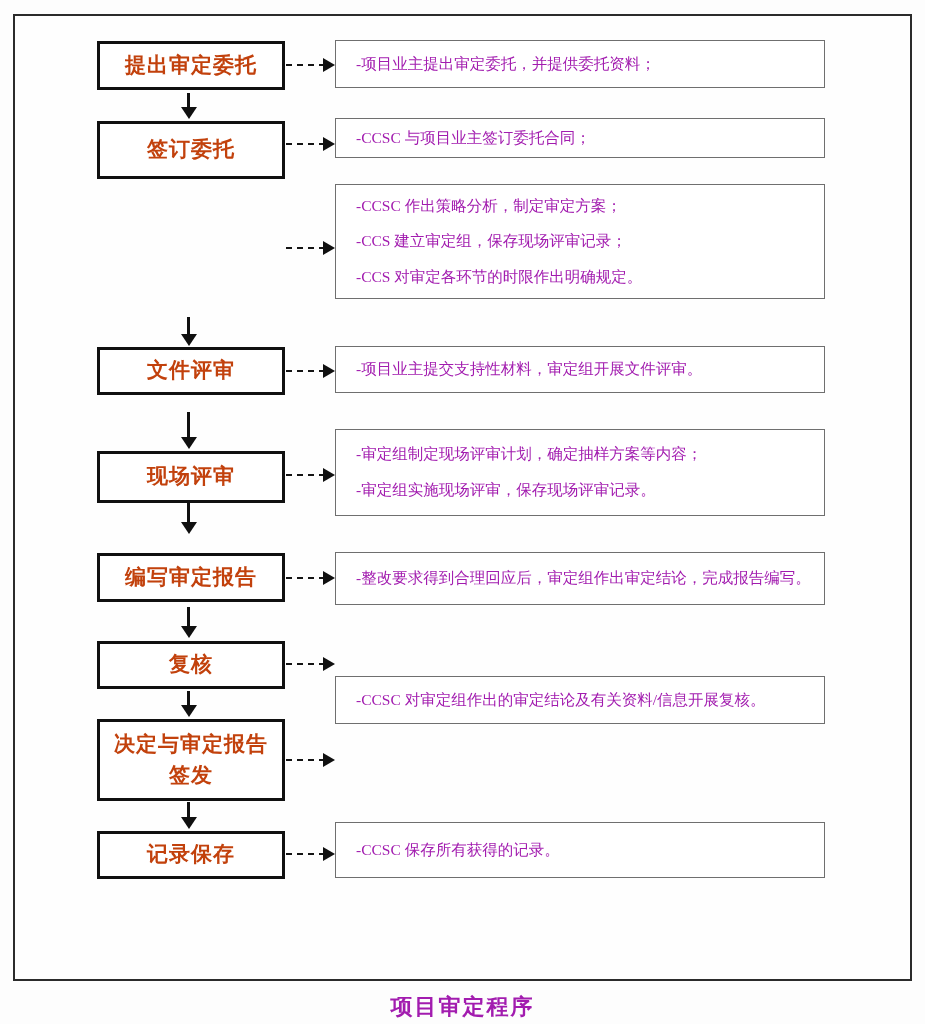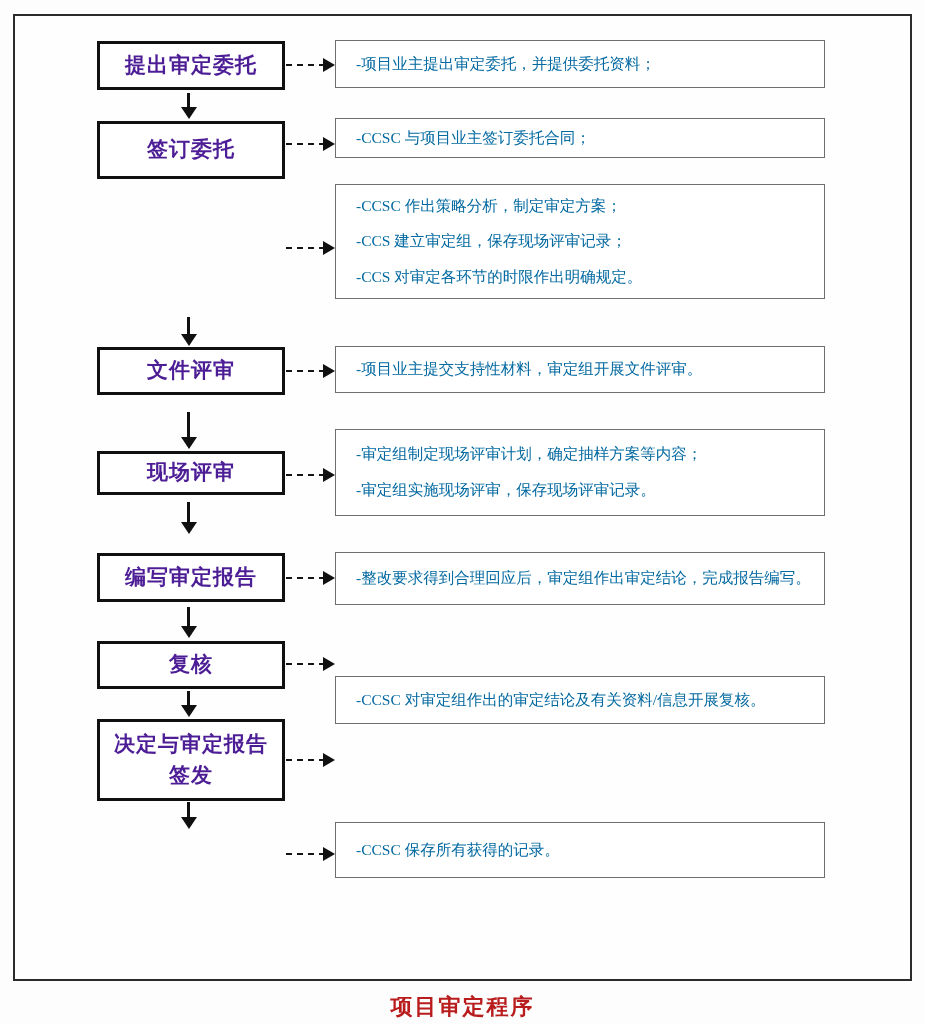--- a/index.html
+++ b/index.html
@@ -32,38 +32,38 @@
     border: 3px solid #101010;
     background: #ffffff;
     box-sizing: border-box;
     display: flex;
     flex-direction: column;
     align-items: center;
     justify-content: center;
     font-weight: bold;
     font-size: 21px;
     letter-spacing: 1px;
-    color: #4c1d95;
+    color: #c2410c;
     line-height: 1.5;
     text-align: center;
   }
   .rbox {
     position: absolute;
     left: 335px;
     width: 490px;
     border: 1px solid #6f6f6f;
     background: #ffffff;
     box-sizing: border-box;
     display: flex;
     flex-direction: column;
     justify-content: center;
     row-gap: 17px;
     padding: 6px 12px 6px 20px;
     font-size: 15.5px;
-    color: #0369a1;
+    color: #a21caf;
     line-height: 1.2;
   }
   .rbox .note { display: block; }
   .varrow {
     position: absolute;
     left: 180px;
     width: 17px;
     display: flex;
     flex-direction: column;
     align-items: center;
@@ -92,21 +92,21 @@
   }
   .caption {
     position: absolute;
     left: 0;
     top: 992px;
     width: 925px;
     text-align: center;
     font-weight: bold;
     font-size: 22px;
     letter-spacing: 2px;
-    color: #b91c1c;
+    color: #a21caf;
   }
 </style>
 </head>
 <body>
 
 <div id="stage">
 
   <div class="frame"></div>
 
   <div class="lbox" style="top:41px;height:49px">
@@ -157,21 +157,21 @@
     <span class="hhead"></span>
   </div>
   <div class="rbox" style="top:346px;height:47px">
     <span class="note">-项目业主提交支持性材料，审定组开展文件评审。</span>
   </div>
   <div class="varrow" style="top:412px;height:37px">
     <span class="vline"></span>
     <span class="vhead"></span>
   </div>
 
-  <div class="lbox" style="top:451px;height:44px">
+  <div class="lbox" style="top:451px;height:52px">
     <span>现场评审</span>
   </div>
   <div class="harrow" style="top:468px">
     <span class="hline"></span>
     <span class="hhead"></span>
   </div>
   <div class="rbox" style="top:429px;height:87px">
     <span class="note">-审定组制定现场评审计划，确定抽样方案等内容；</span>
     <span class="note">-审定组实施现场评审，保存现场评审记录。</span>
   </div>
@@ -216,20 +216,23 @@
   </div>
   <div class="harrow" style="top:753px">
     <span class="hline"></span>
     <span class="hhead"></span>
   </div>
   <div class="varrow" style="top:802px;height:27px">
     <span class="vline"></span>
     <span class="vhead"></span>
   </div>
 
+  <div class="lbox" style="top:831px;height:48px">
+    <span>记录保存</span>
+  </div>
   <div class="harrow" style="top:847px">
     <span class="hline"></span>
     <span class="hhead"></span>
   </div>
   <div class="rbox" style="top:822px;height:56px">
     <span class="note">-CCSC 保存所有获得的记录。</span>
   </div>
 
   <div class="caption">项目审定程序</div>
 

